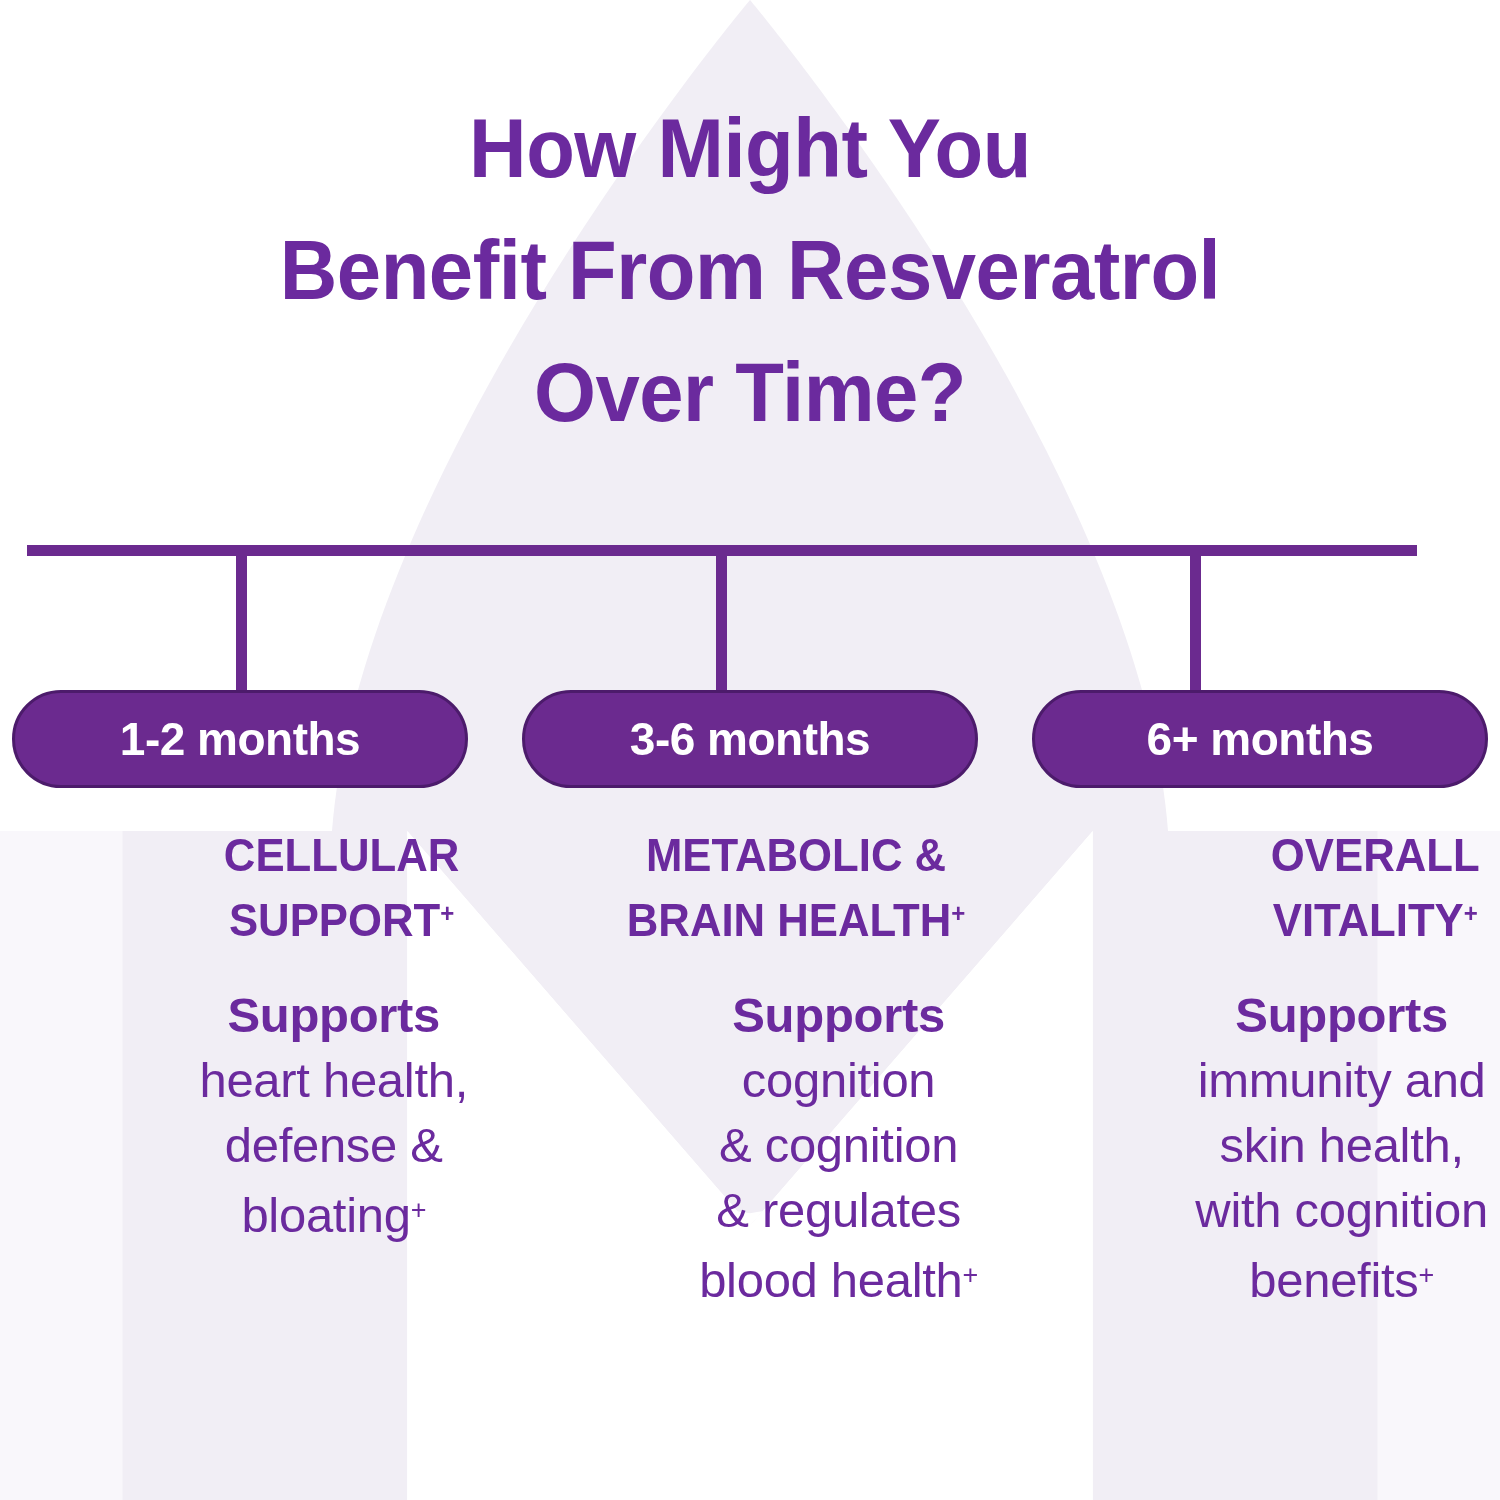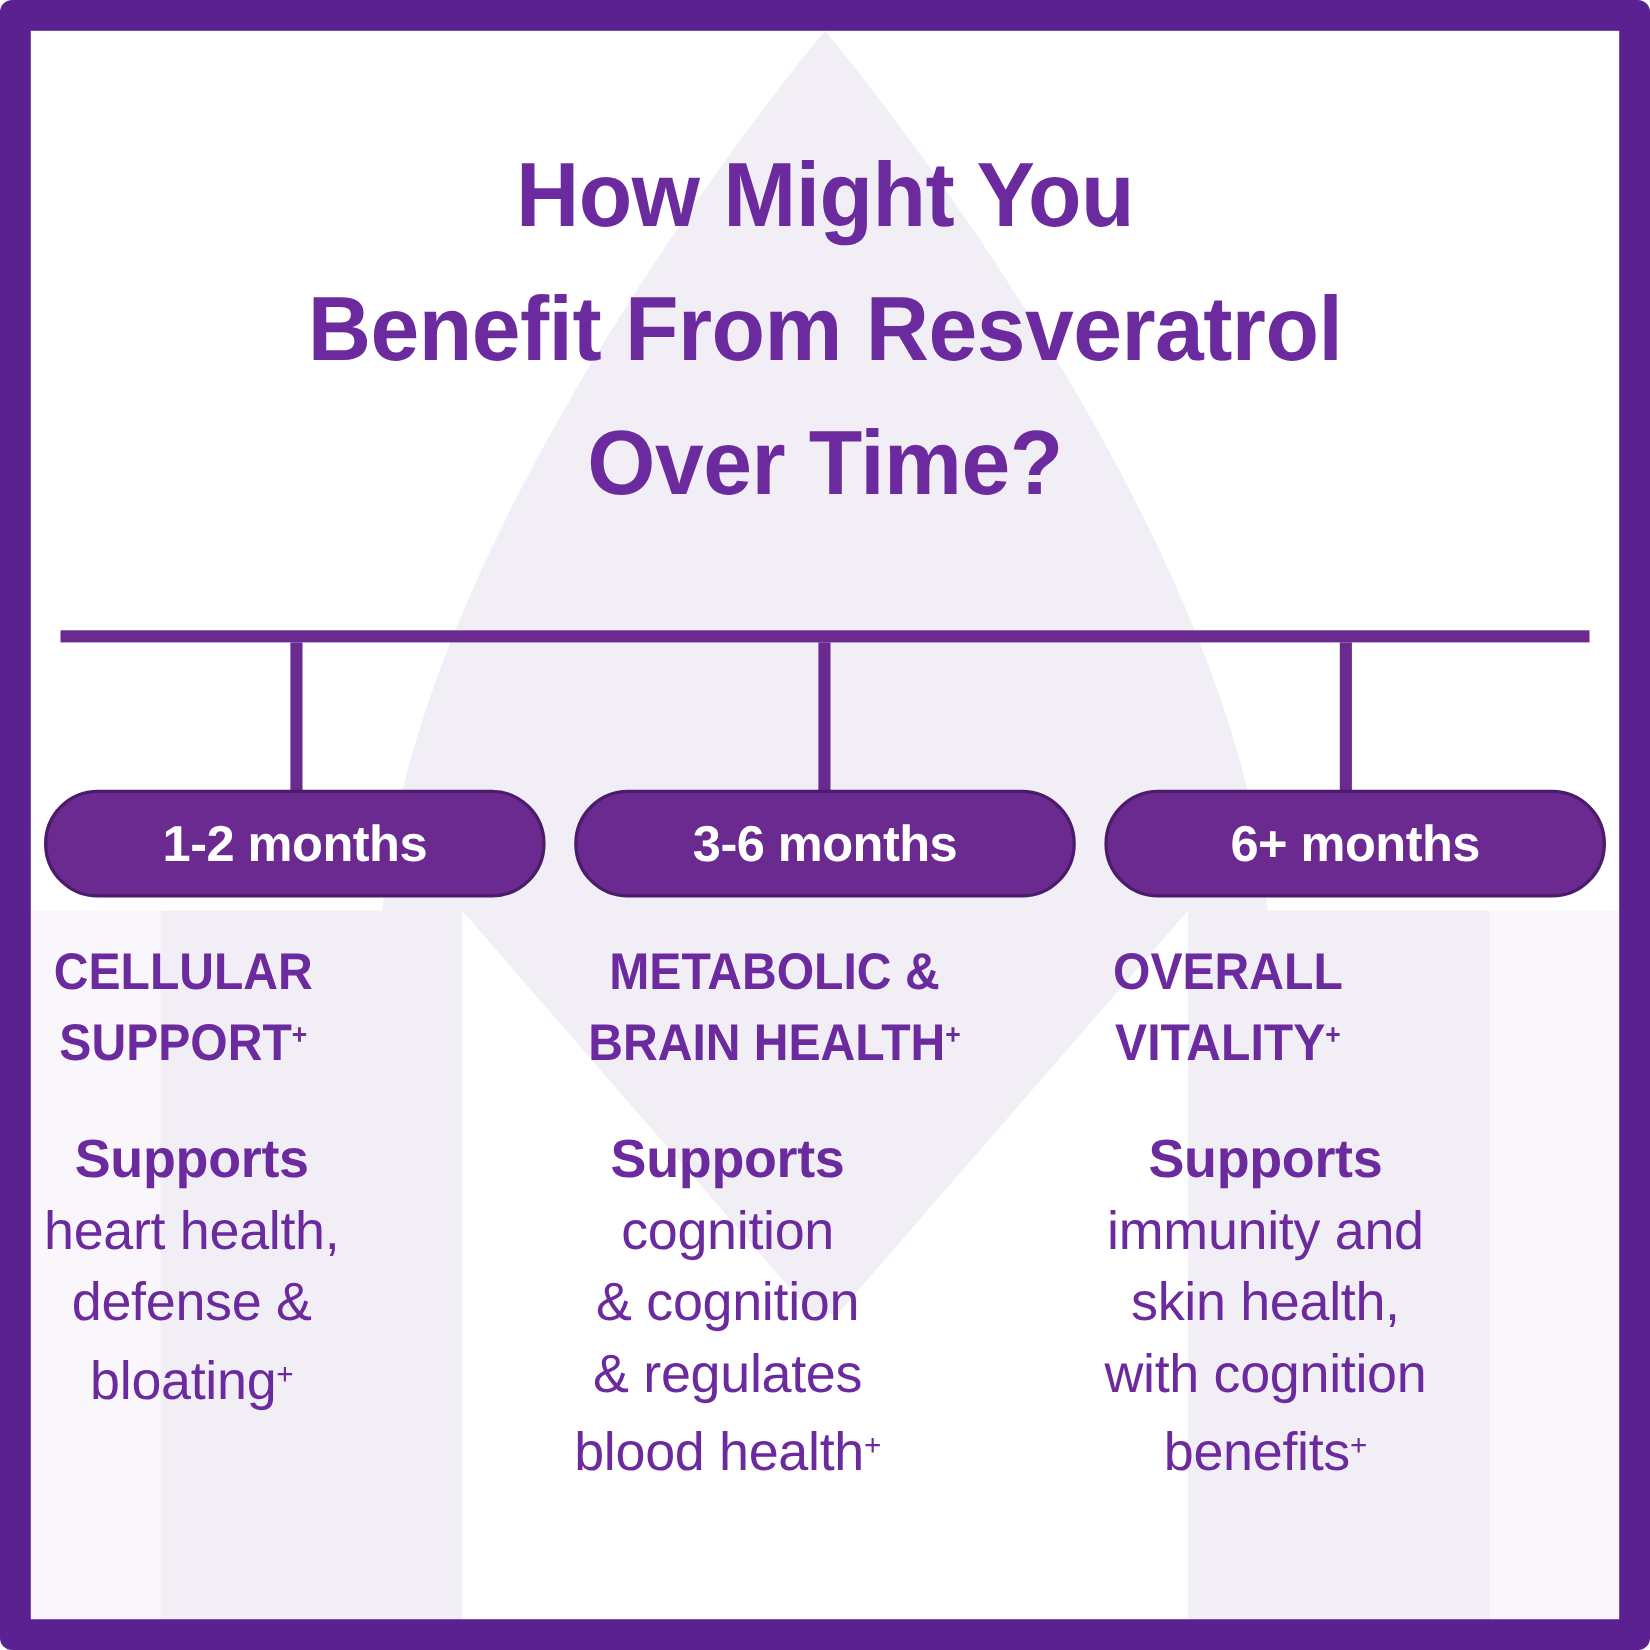--- a/index.html
+++ b/index.html
@@ -7,22 +7,20 @@
     width:1500px;height:1500px;
     background:#ffffff;
     font-family:"Liberation Sans", sans-serif;
     overflow:hidden;
   }
   #stage{
     position:relative;
     width:1500px;height:1500px;
     background:#5B2191;
     box-sizing:border-box;
-    padding:28px;
-    border-radius:11px;
   }
   #canvas{
     position:relative;
     width:100%;height:100%;
     background:#ffffff;
     overflow:hidden;
   }
   #watermark{
     position:absolute;
     left:0;top:0;
@@ -70,21 +68,21 @@
     z-index:2;
     display:flex;
     justify-content:space-between;
     padding:0 12px;
     box-sizing:border-box;
   }
   .col{
     width:456px;
     display:flex;
     flex-direction:column;
-    align-items:flex-start;
+    align-items:flex-end;
   }
   .pill{
     width:100%;
     height:98px;
     border-radius:52px;
     background:#6B2A8F;
     border:3px solid #4C1B6B;
     box-sizing:border-box;
     display:flex;
     align-items:center;
@@ -102,21 +100,21 @@
     font-size:47px;
     line-height:58px;
     text-align:center;
     letter-spacing:0px;
     font-stretch:condensed;
     transform:scaleX(0.93);
   }
   .heading .hl{display:block;white-space:nowrap;}
   .heading sup{font-size:0.55em;vertical-align:0.55em;}
   .bodywrap{
-    margin-top:46px;
+    margin-top:34px;
     text-align:center;
     color:#6B2A9E;
     font-size:49px;
     line-height:65px;
     letter-spacing:-0.3px;
   }
   .bodywrap .lead{
     display:block;
     font-weight:bold;
   }

